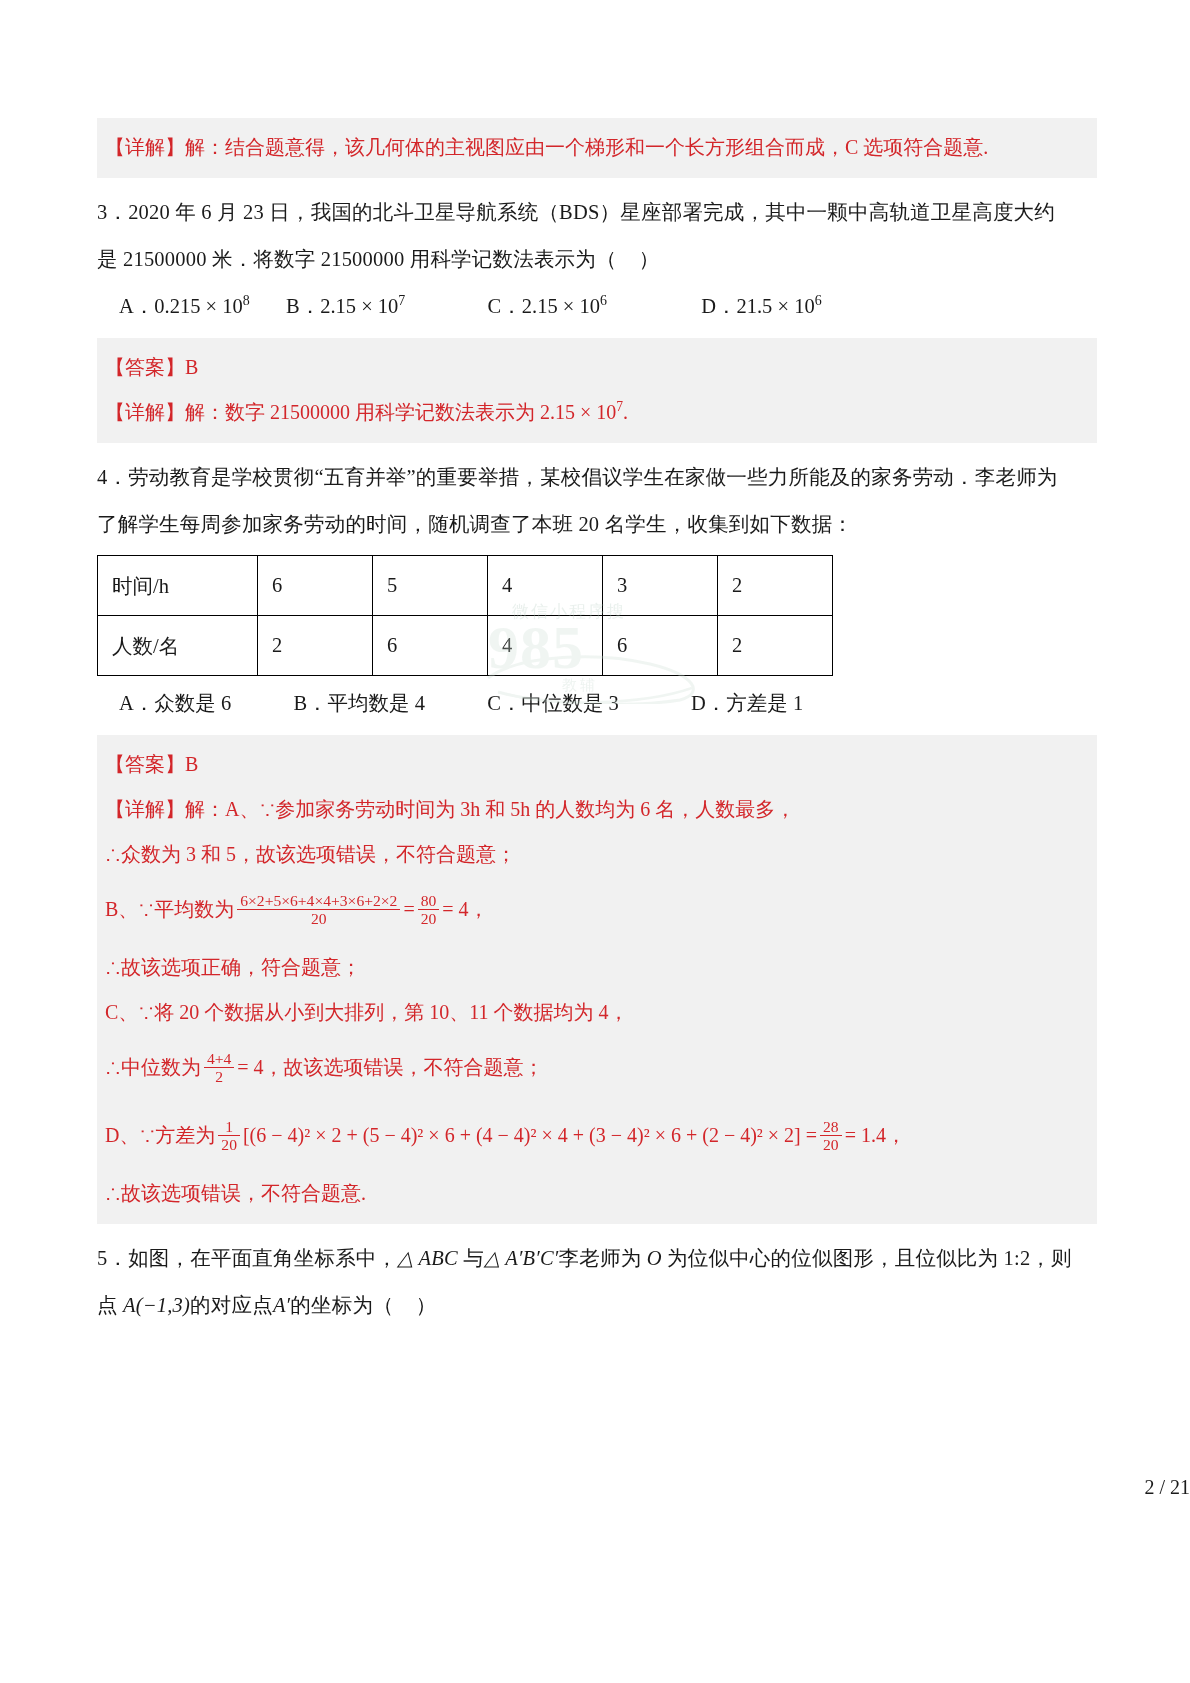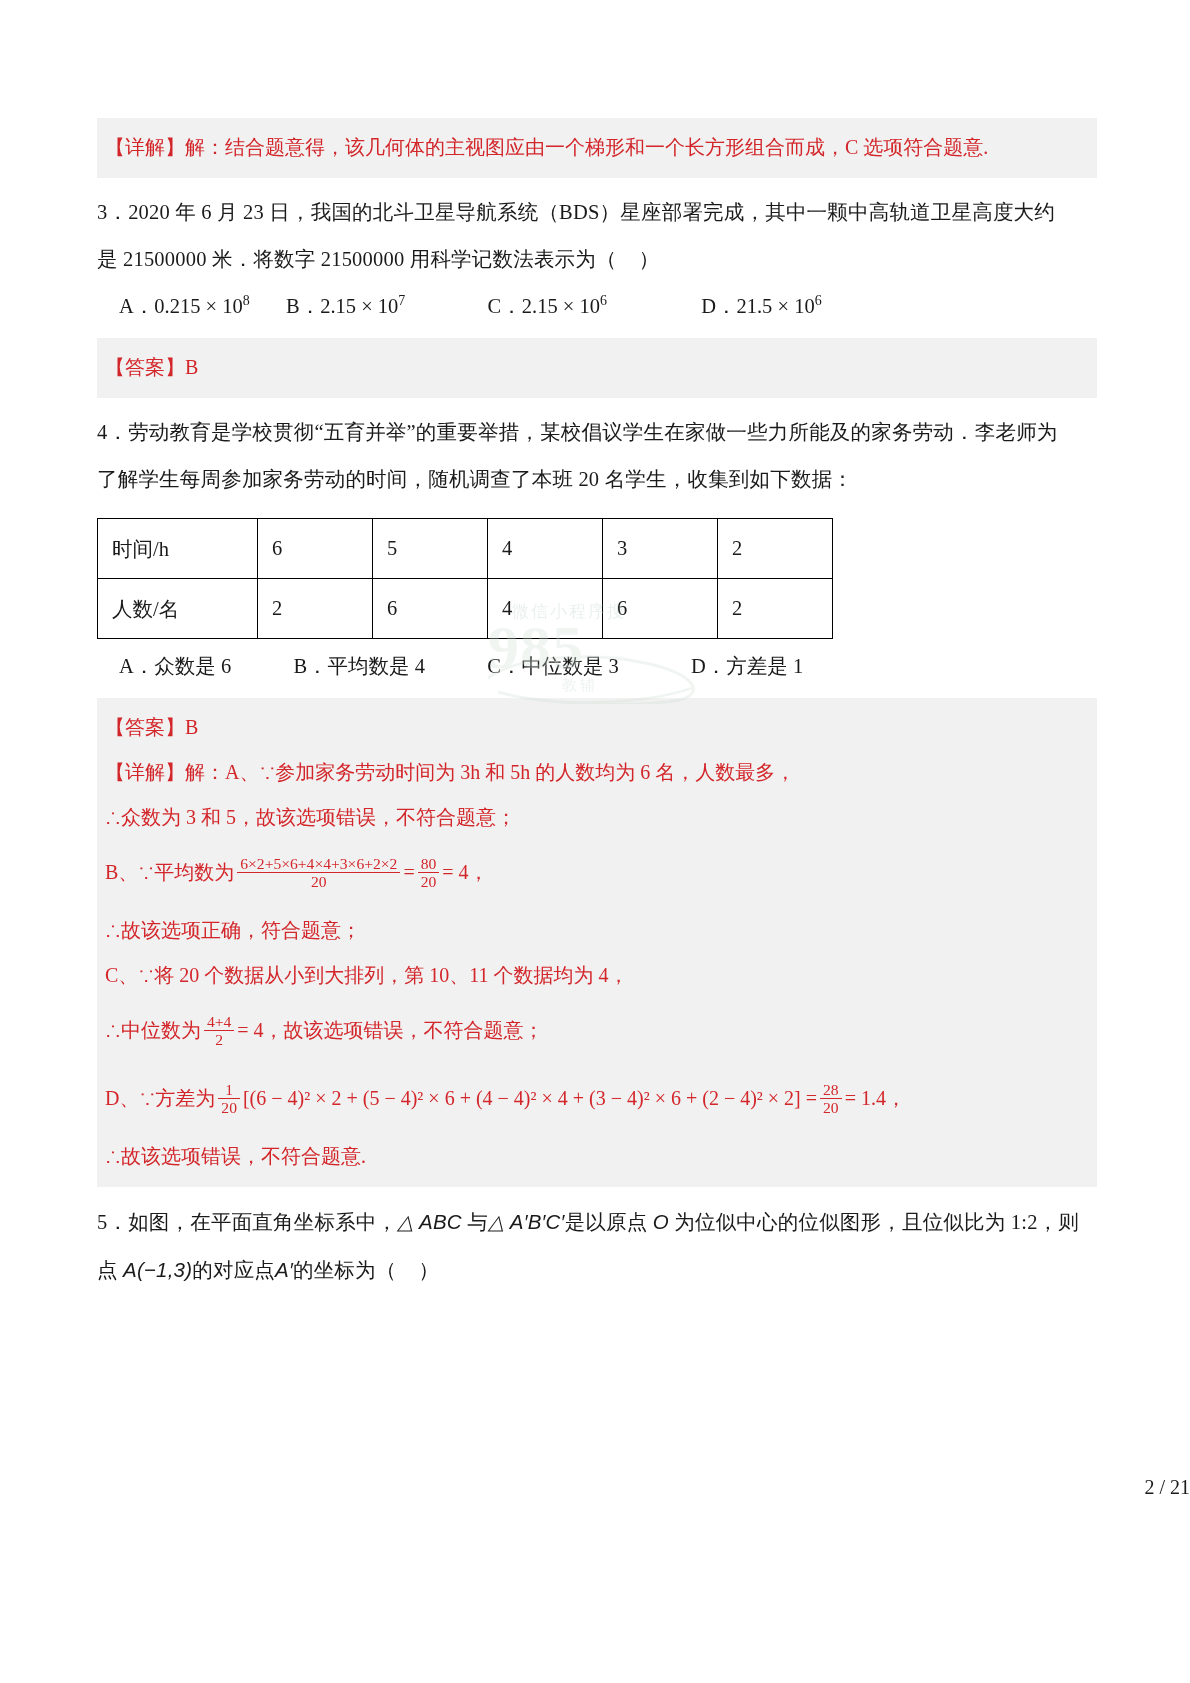--- a/index.html
+++ b/index.html
@@ -59,38 +59,38 @@
   .panel .pline {
     line-height: 45px;
     white-space: nowrap;
     color: #d3262a;
   }
   .panel .pline.tall { line-height: 58px; }
   .tag { font-weight: normal; }
 
   
   sup.exp { font-size: 0.68em; vertical-align: super; line-height: 0; }
-  .mi { font-style: italic; font-family: Liberation Sans, sans-serif; }
+  .mi { font-style: italic; font-family: Liberation Serif, serif; }
   .frac {
     display: inline-block;
     vertical-align: middle;
     text-align: center;
     font-size: 0.78em;
     line-height: 1.12;
     margin: 16px 3px;
     position: relative;
     top: -1px;
   }
   .frac .num { display: block; padding: 0 3px; border-bottom: 1.4px solid #d3262a; }
   .frac .den { display: block; padding: 0 3px; }
 
   
   table.dtable {
     border-collapse: collapse;
-    margin: 15px 0 4px 0;
+    margin: 7px 0 4px 0;
     width: 645px;
     table-layout: fixed;
   }
   table.dtable td {
     border: 1.6px solid #000000;
     height: 59px;
     font-size: 20.5px;
     padding: 0 0 0 14px;
     color: #1a1a1a;
     vertical-align: middle;
@@ -176,20 +176,23 @@
       <span class="opt"><span>B．</span><span>2.15 × 10</span><sup class="exp">7</sup></span>
       <span style="display:inline-block;width:72px;"></span>
       <span class="opt"><span>C．</span><span>2.15 × 10</span><sup class="exp">6</sup></span>
       <span style="display:inline-block;width:84px;"></span>
       <span class="opt"><span>D．</span><span>21.5 × 10</span><sup class="exp">6</sup></span>
     </div>
 
     <div class="panel" style="margin-top:9px;">
       <div class="pline">
         <span class="tag">【答案】</span><span>B</span>
+      </div>
+      <div class="pline">
+        <span class="tag">【详解】</span><span>解：数字 21500000 用科学记数法表示为 2.15 × 10</span><sup class="exp">7</sup><span>.</span>
       </div>
     </div>
 
     <div class="qline" style="margin-top:11px;">4．劳动教育是学校贯彻“五育并举”的重要举措，某校倡议学生在家做一些力所能及的家务劳动．李老师为</div>
     <div class="qline">了解学生每周参加家务劳动的时间，随机调查了本班 20 名学生，收集到如下数据：</div>
 
     <table class="dtable">
       <tbody>
           <tr>
         <td class="label">时间/h</td>
@@ -245,21 +248,21 @@
       </div>
 
       <div class="pline tall">
         <span>D、∵方差为</span><span class="frac"><span class="num">1</span><span class="den">20</span></span><span>[(6 − 4)² × 2 + (5 − 4)² × 6 + (4 − 4)² × 4 + (3 − 4)² × 6 + (2 − 4)² × 2] =</span><span class="frac"><span class="num">28</span><span class="den">20</span></span><span>= 1.4，</span>
       </div>
 
       <div class="pline">∴故该选项错误，不符合题意.</div>
     </div>
 
     <div class="qline" style="margin-top:11px;">
-      <span>5．如图，在平面直角坐标系中，</span><span class="mi">△ ABC</span><span> 与</span><span class="mi">△ A′B′C′</span><span>是以原点 </span><span class="mi">O</span><span> 为位似中心的位似图形，且位似比为 1:2，则</span>
+      <span>5．如图，在平面直角坐标系中，</span><span class="mi">△ ABC</span><span> 与</span><span class="mi">△ A′B′C′</span><span>李老师为 </span><span class="mi">O</span><span> 为位似中心的位似图形，且位似比为 1:2，则</span>
     </div>
     <div class="qline">
       <span>点 </span><span class="mi">A(−1,3)</span><span>的对应点</span><span class="mi">A′</span><span>的坐标为（</span><span style="display:inline-block;width:22px;"></span><span>）</span>
     </div>
 
   </div>
 
   <div class="watermark">
     <div class="wm-top">微信小程序搜</div>
     <div class="wm-985">985</div>

